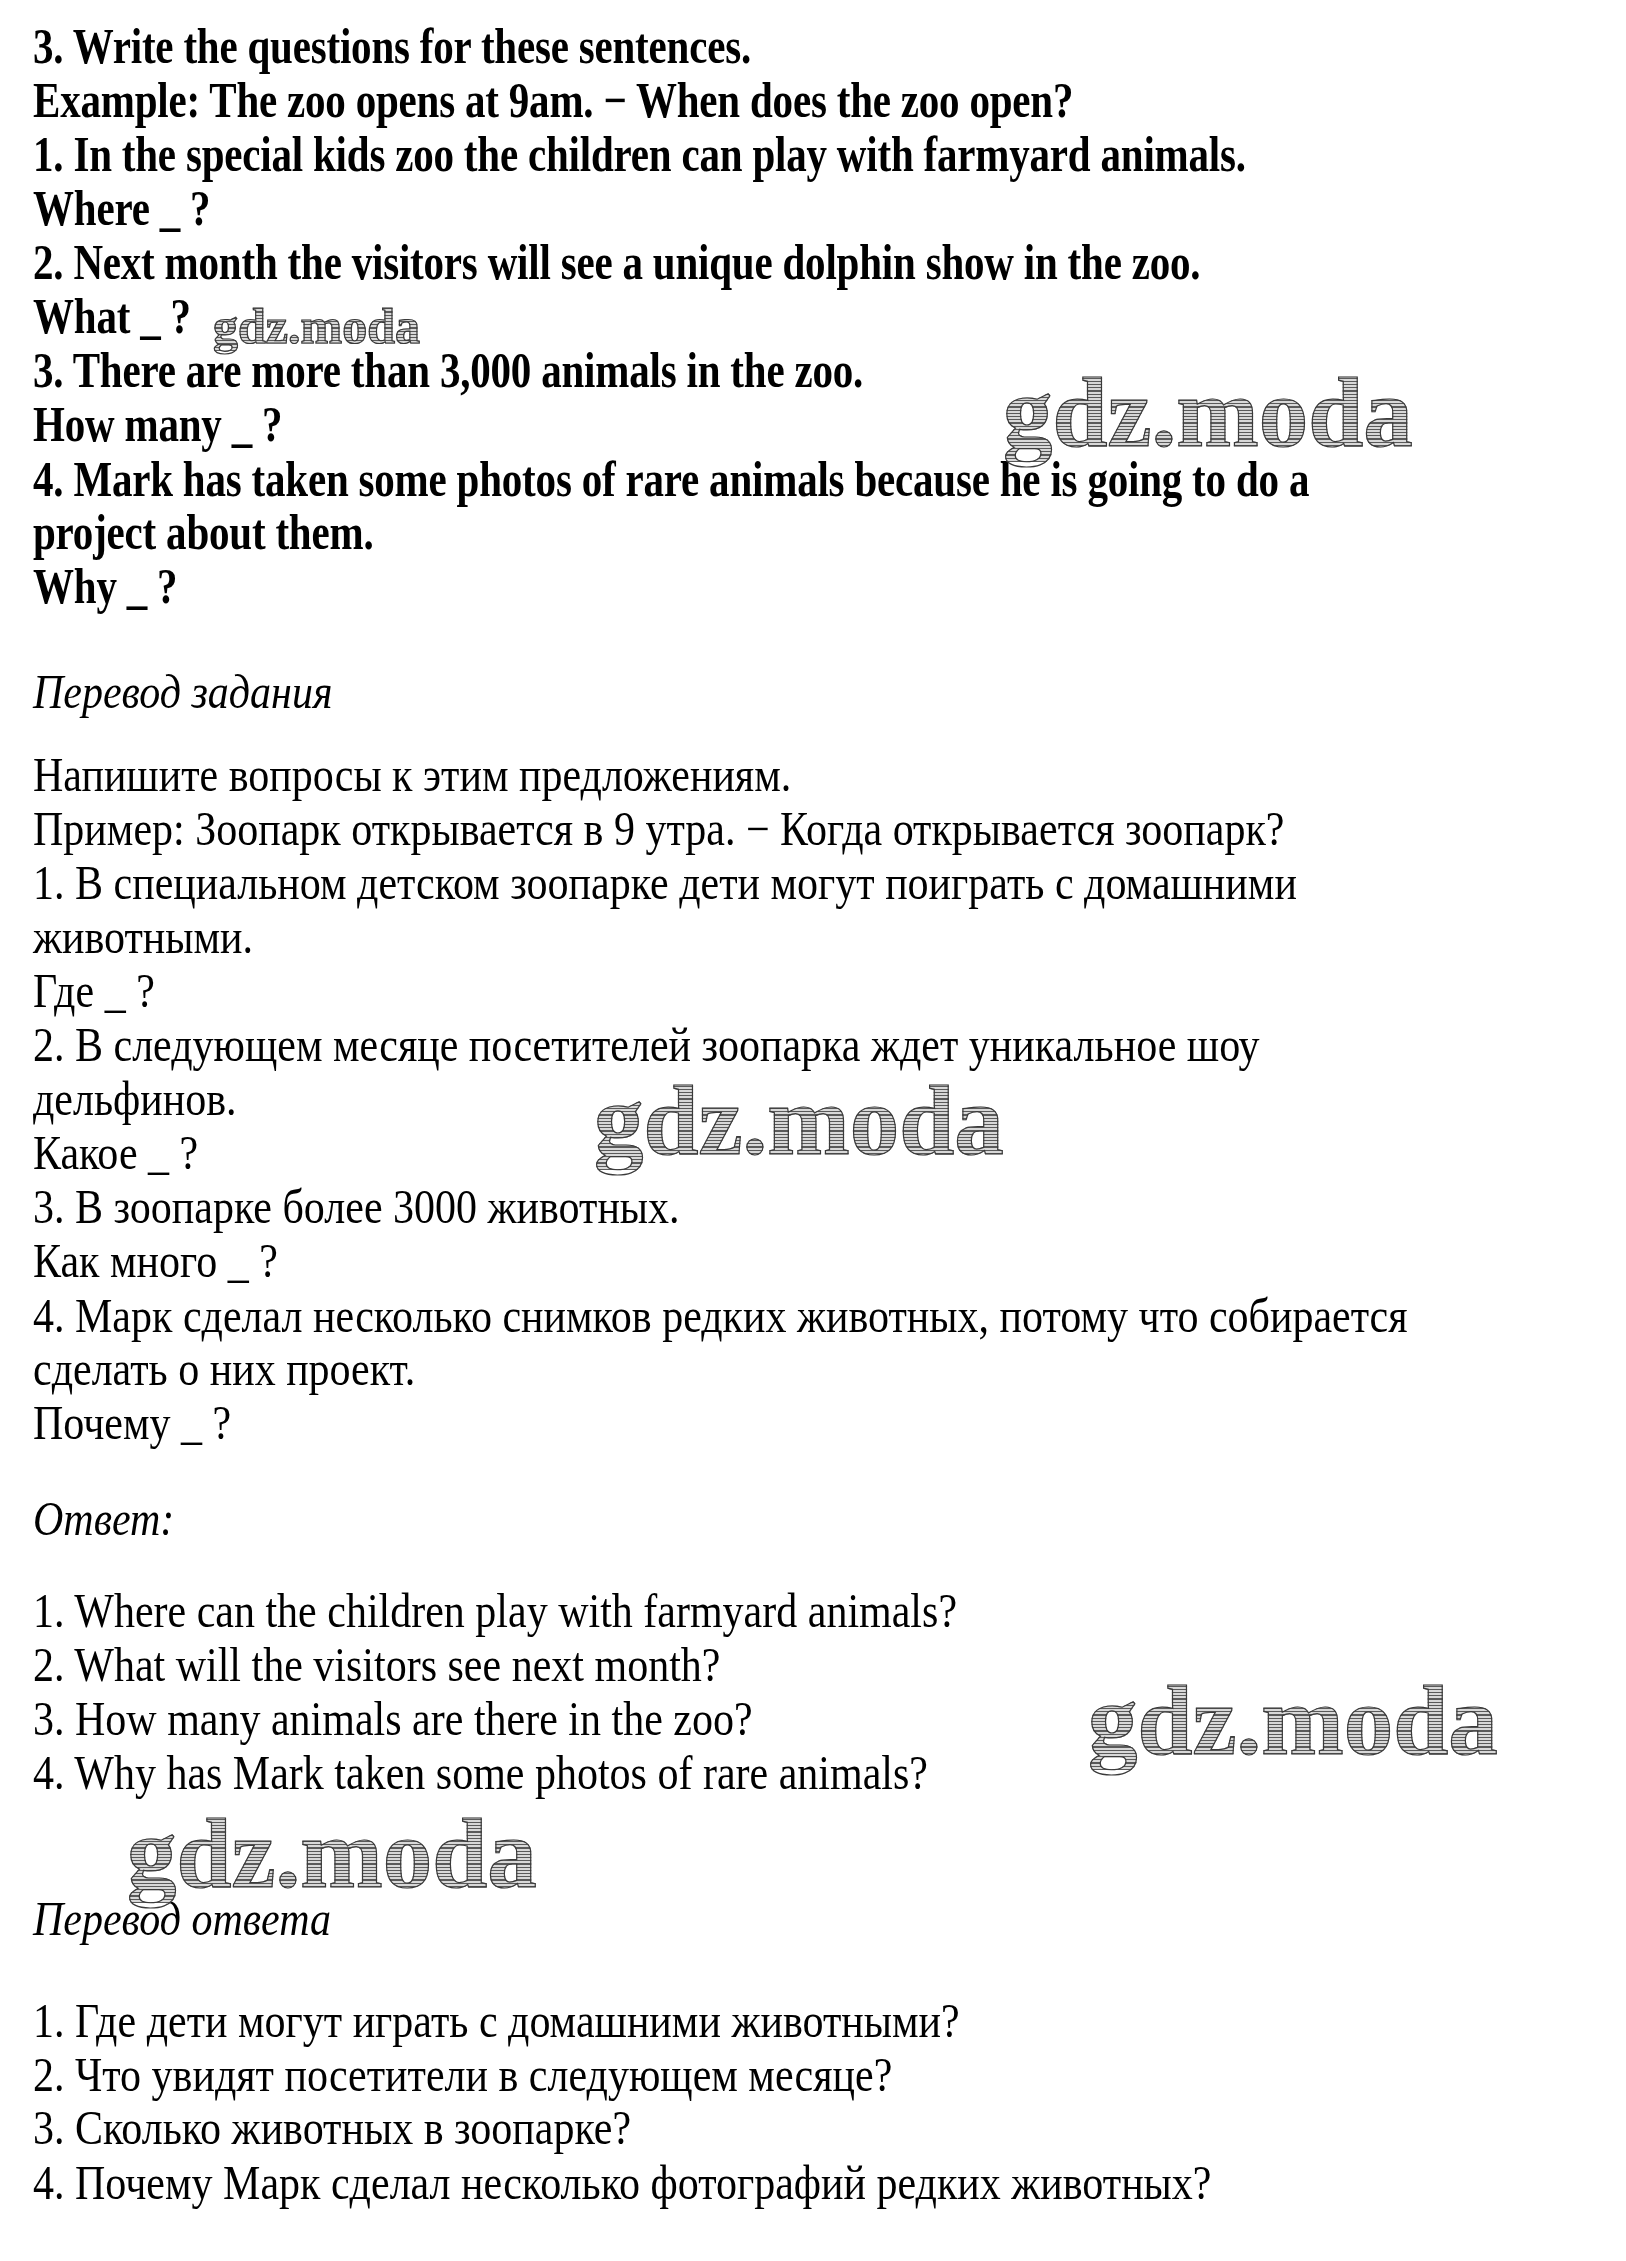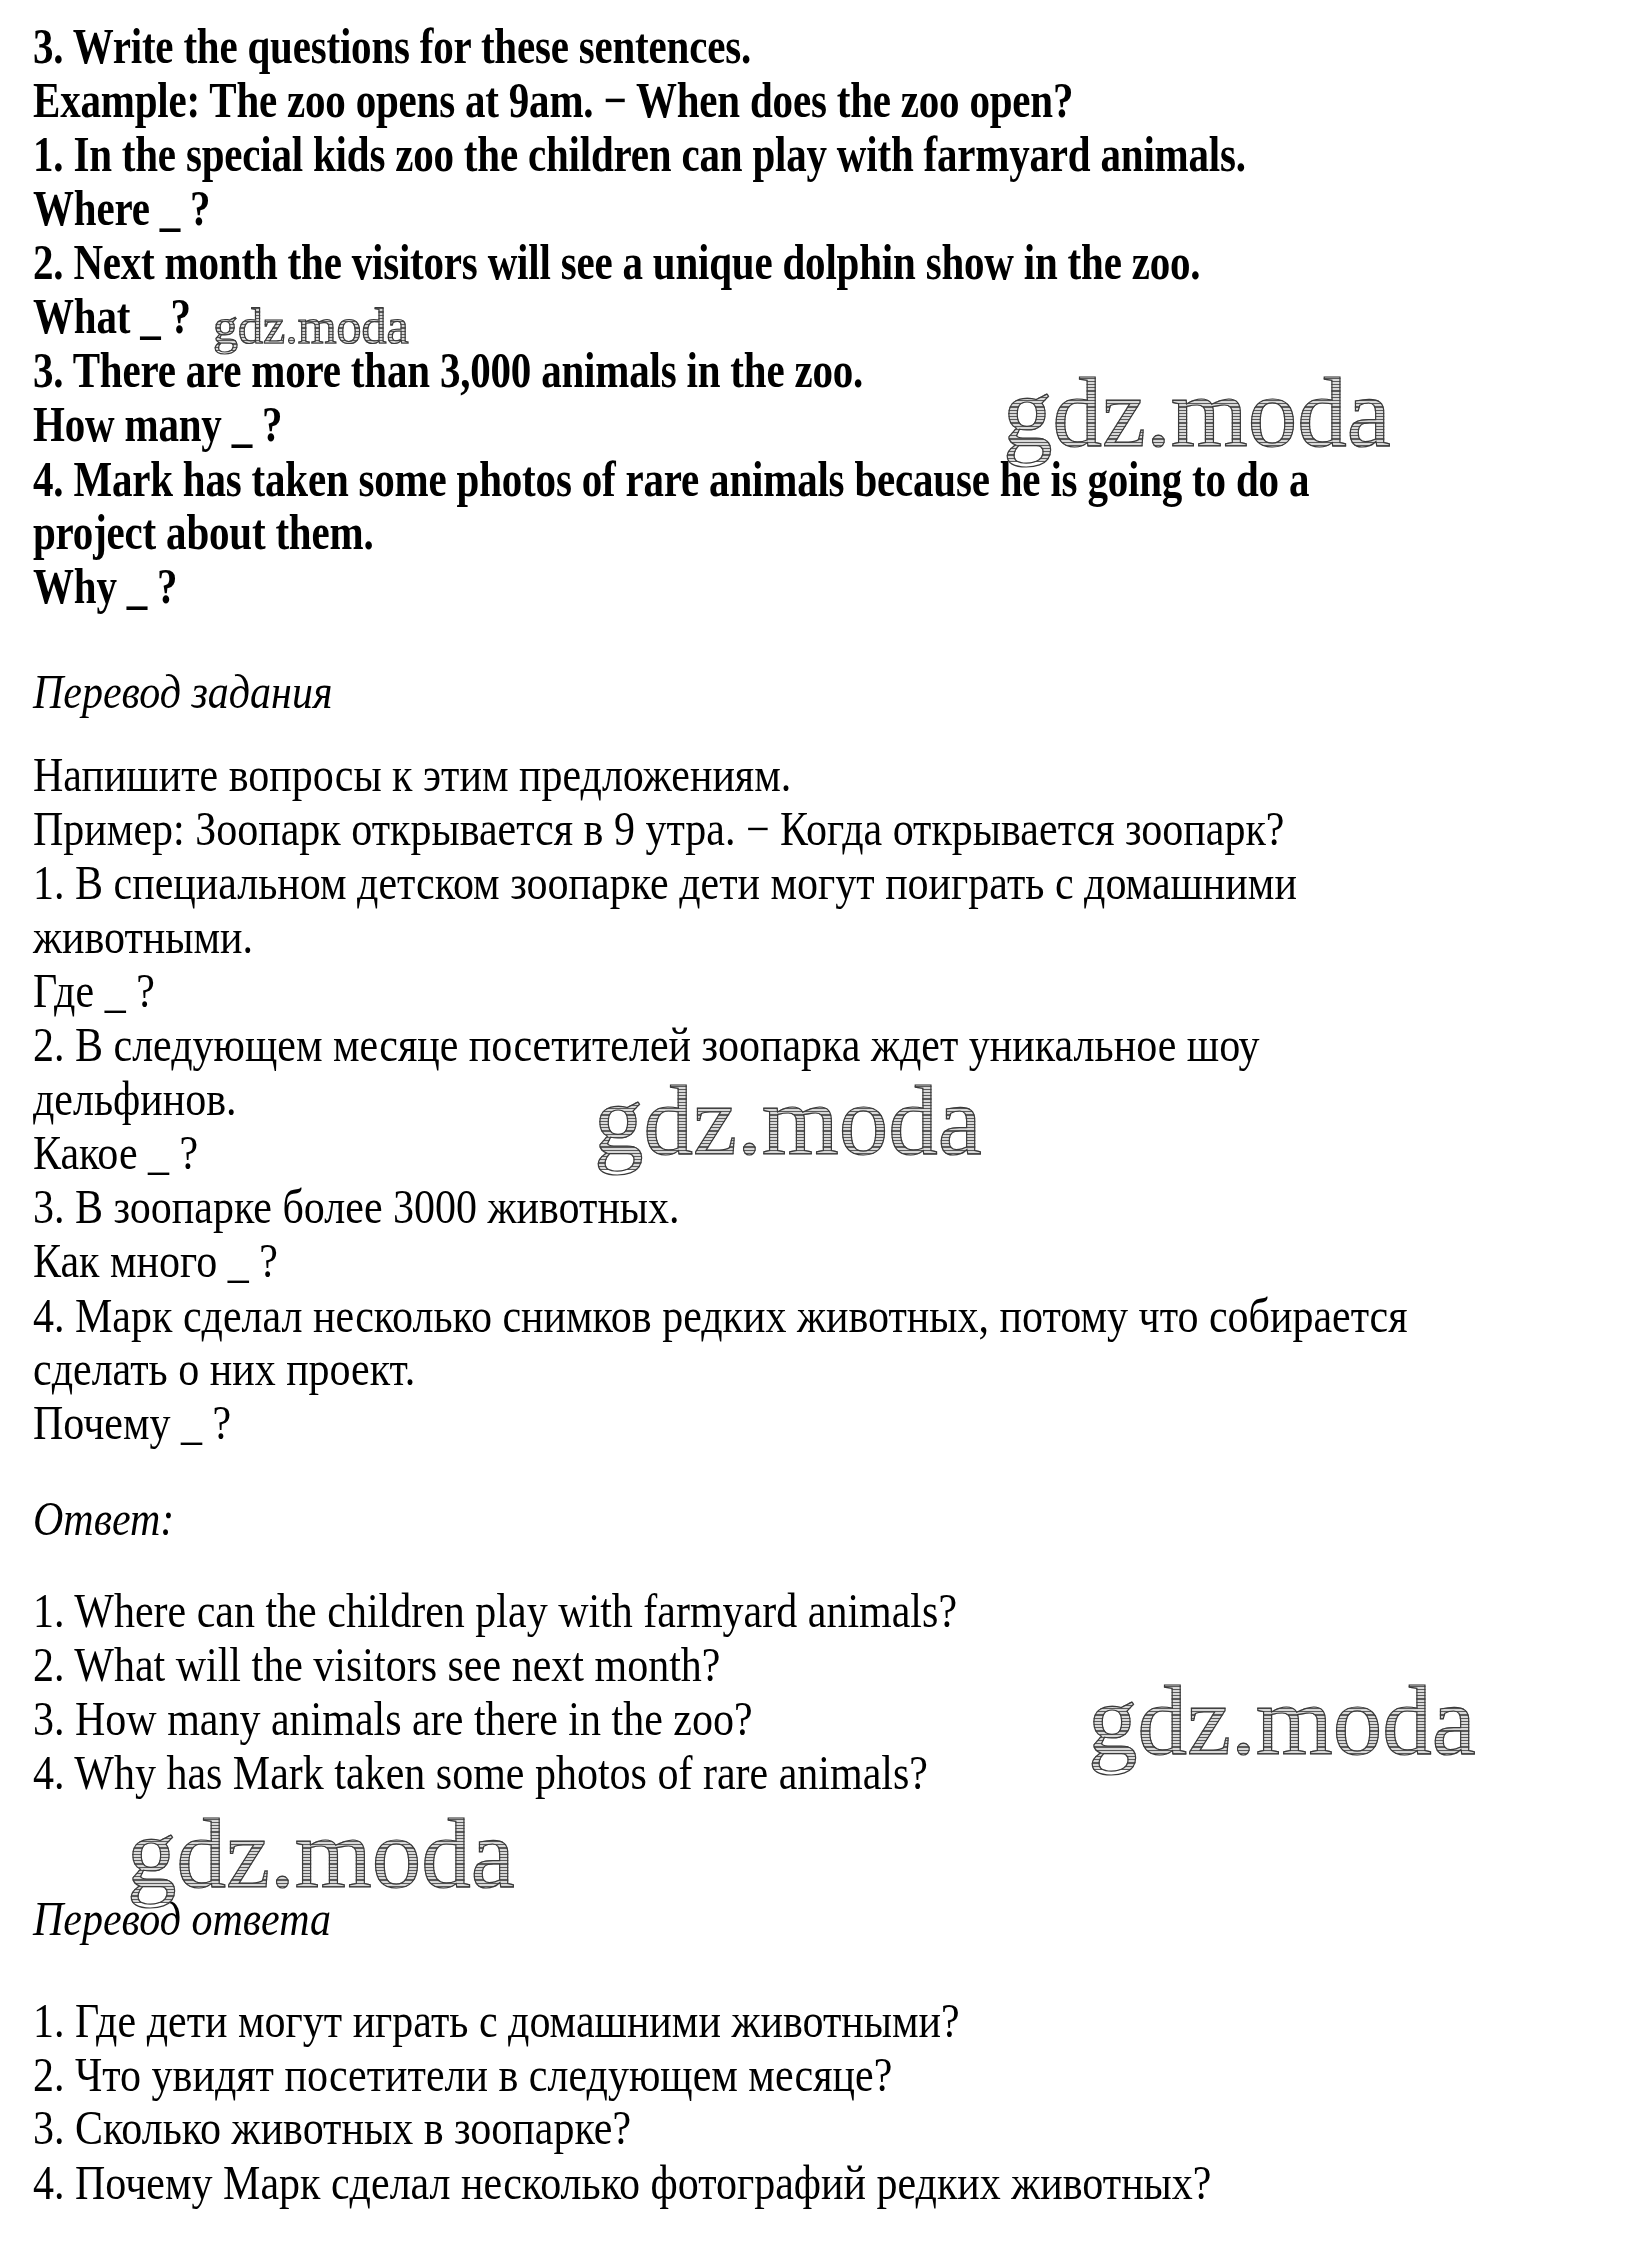--- a/index.html
+++ b/index.html
@@ -13,21 +13,21 @@
     font-family: "Liberation Serif", "DejaVu Serif", serif;
     line-height: 1;
     transform-origin: 0 100%;
   }
   .bold { font-weight: bold; font-size: 41px; transform: scaleY(1.22); letter-spacing: -0.2px; }
   .reg  { font-weight: normal; font-size: 42px; transform: scaleY(1.15); }
   .ital { font-style: italic; font-size: 42px; transform: scaleY(1.15); }
   .wm {
     position: absolute;
     font-family: "Liberation Serif", "DejaVu Serif", serif;
-    font-weight: normal;
+    font-weight: bold;
     white-space: nowrap;
     line-height: 1;
     color: transparent;
     -webkit-text-stroke: 1.2px #3a3a3a;
     background: repeating-linear-gradient(0deg, #5a5a5a 0px, #5a5a5a 1.2px, #d8d8d8 1.2px, #d8d8d8 3.2px);
     -webkit-background-clip: text;
     background-clip: text;
     transform-origin: 0 100%;
   }
 </style>

